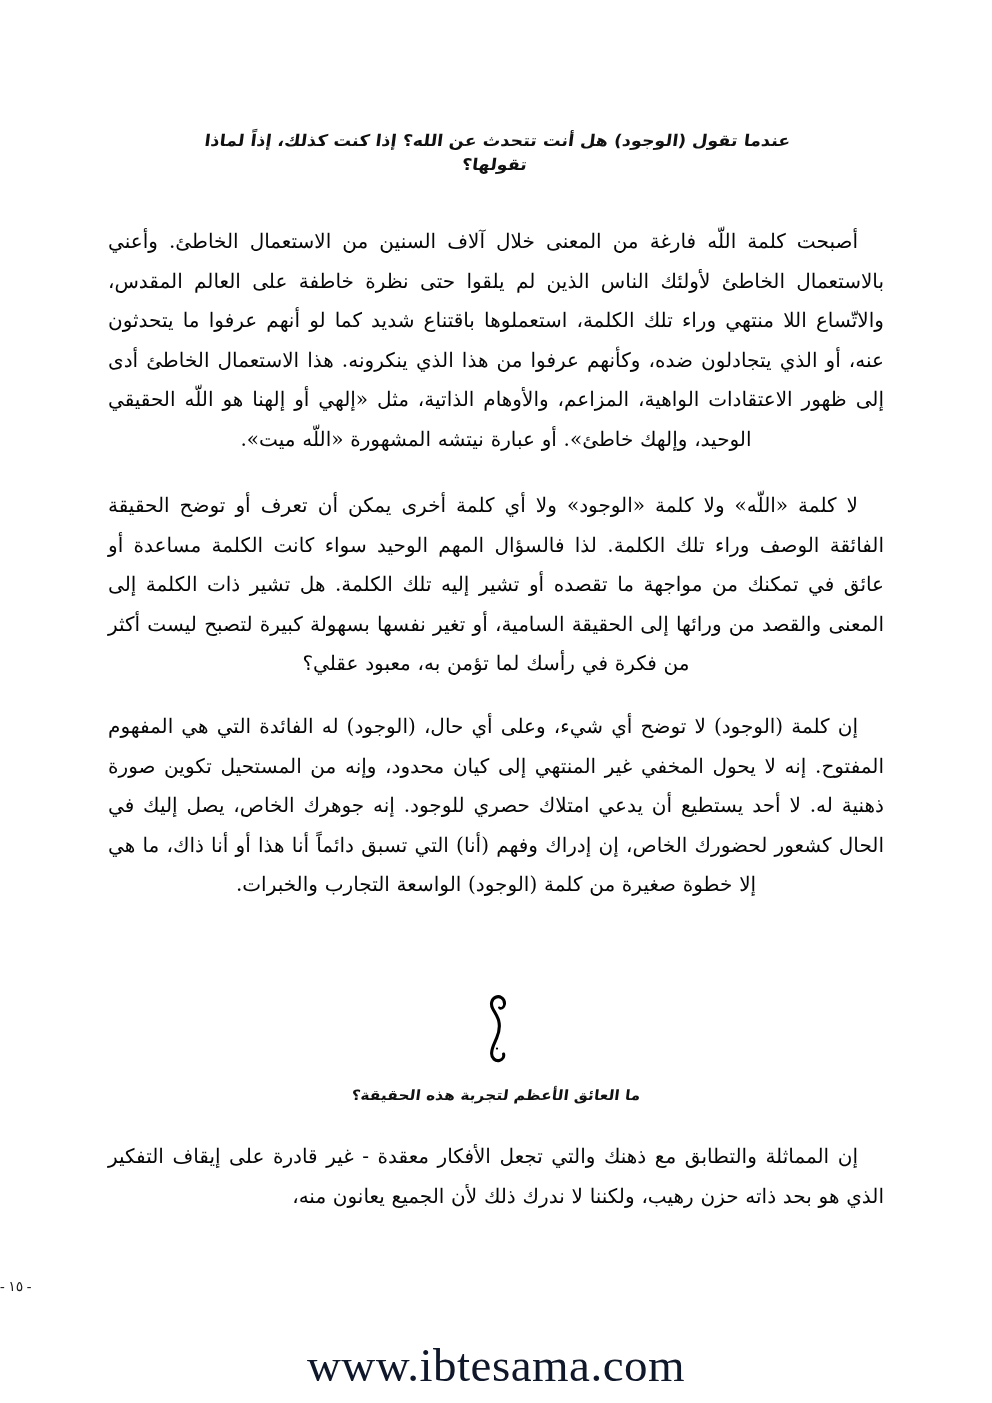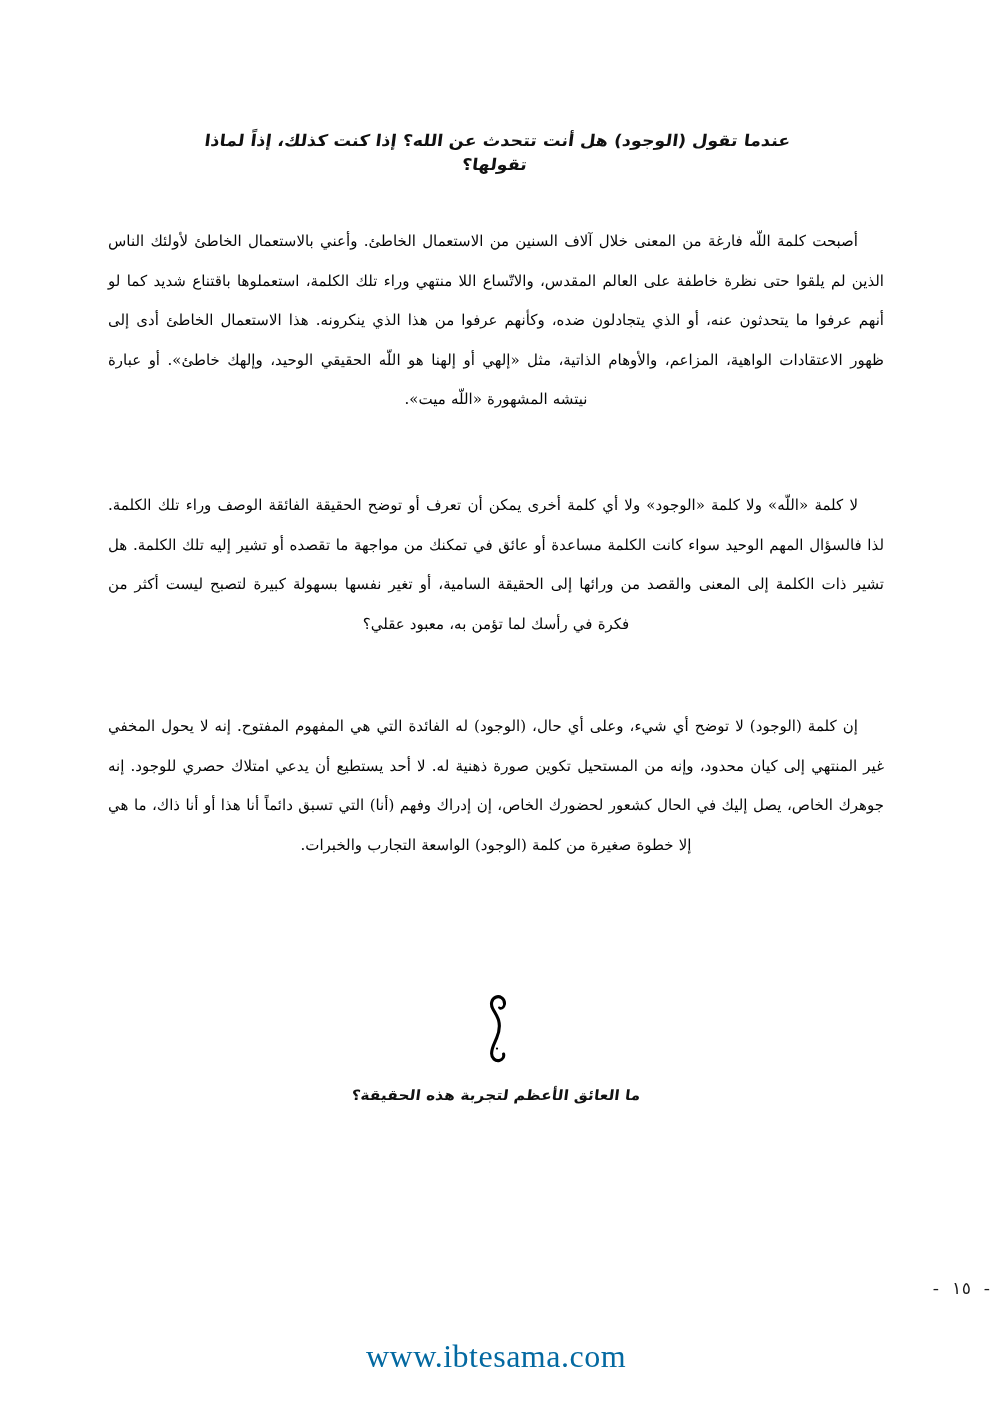--- a/index.html
+++ b/index.html
@@ -55,21 +55,21 @@
     right: 108px;
     direction: rtl;
   }
 
   .para {
     margin: 0;
     padding: 0;
     text-align: justify;
     text-align-last: center;
     text-justify: inter-word;
-    font-size: 15px;
+    font-size: 20px;
     line-height: 39.5px;
     font-family: "DejaVu Serif", serif;
     font-weight: 400;
     color: #060606;
     word-spacing: 0.4px;
   }
 
   .para .indent {
     display: inline-block;
     width: 26px;
@@ -98,39 +98,39 @@
   }
 
   #ornament svg { display: block; }
 
   
   #page-number {
     position: absolute;
     top: 1278px;
     left: 0;
     right: 0;
-    text-align: right;
-    font-size: 17px;
-    font-family: Liberation Mono, monospace;
+    text-align: left;
+    font-size: 14px;
+    font-family: Liberation Serif, serif;
     color: #1a1a1a;
     letter-spacing: 2px;
     direction: rtl;
   }
 
   
   #watermark {
     position: absolute;
     top: 1338px;
     left: 0;
     right: 0;
     text-align: center;
     font-family: "Liberation Serif", serif;
-    font-size: 32px;
+    font-size: 47px;
     font-weight: 400;
-    color: #0369a1;
+    color: #0f172a;
     direction: ltr;
     letter-spacing: 0.5px;
     white-space: nowrap;
   }
 </style>
 </head>
 <body>
 
 <div id="page">
 
@@ -155,18 +155,21 @@
                C28.4 49.4 25.6 54.2 25.6 59.4 C25.6 64.0 29.2 67.4 33.4 66.4
                C36.4 65.7 38.2 62.8 37.6 60.0" fill="none" stroke="#000000" stroke-width="3.1" stroke-linecap="round" stroke-linejoin="round"></path>
       <path d="M38.5 9.5 C38.6 12.4 36.6 14.6 34.2 14.4" fill="none" stroke="#000000" stroke-width="2.6" stroke-linecap="round"></path>
       <circle cx="33.2" cy="13.6" r="1.2" fill="#000000"></circle>
       <circle cx="31.0" cy="54.6" r="1.1" fill="#000000"></circle>
     </svg>
   </div>
 
   <div class="section-heading" id="heading-obstacle">ما العائق الأعظم لتجربة هذه الحقيقة؟</div>
 
+  <div class="body-block" id="para-4">
+    <p class="para"><span class="indent"></span><span>إن المماثلة والتطابق مع ذهنك والتي تجعل الأفكار معقدة - غير قادرة على إيقاف التفكير الذي هو بحد ذاته حزن رهيب، ولكننا لا ندرك ذلك لأن الجميع يعانون منه،</span></p>
+  </div>
 
   <div id="page-number">- ١٥ -</div>
 
   <div id="watermark">www.ibtesama.com</div>
 
 </div>
 
 </body></html>

